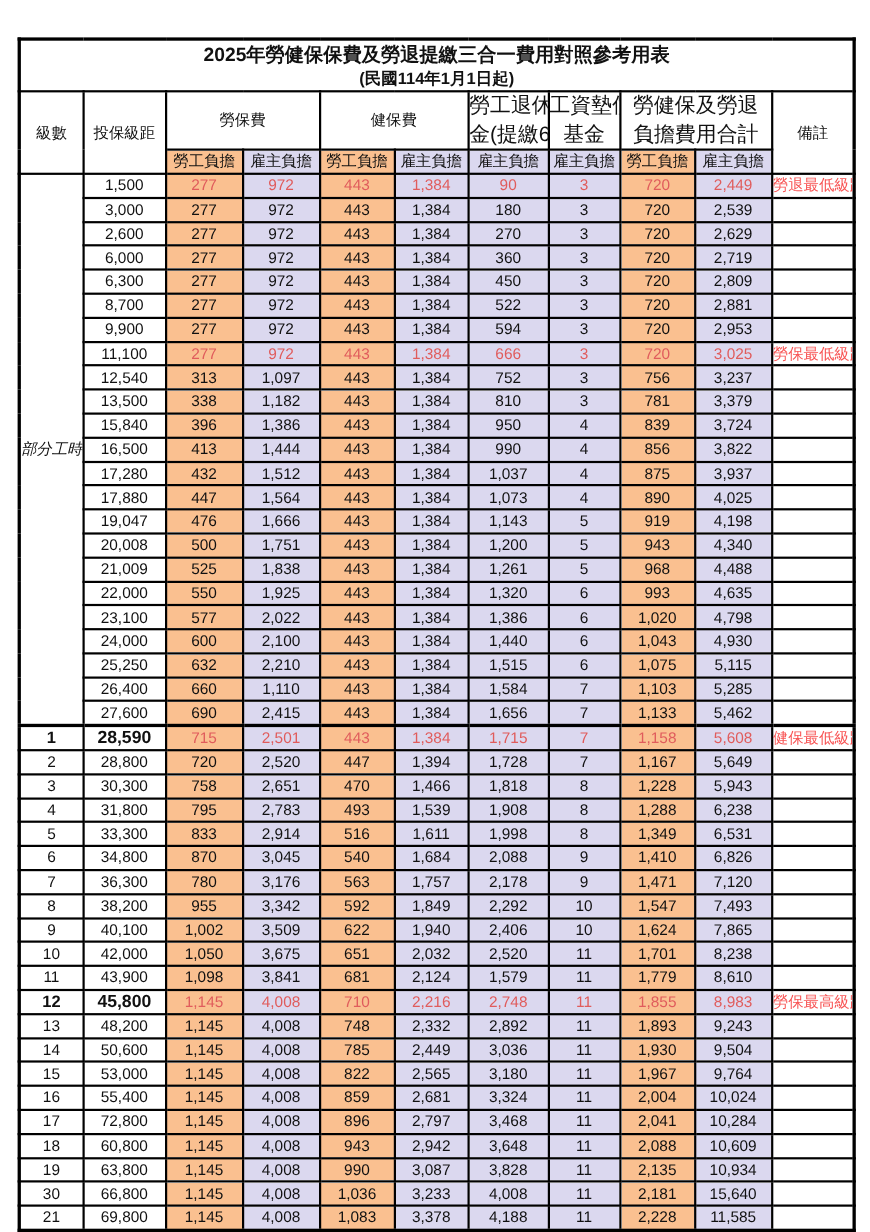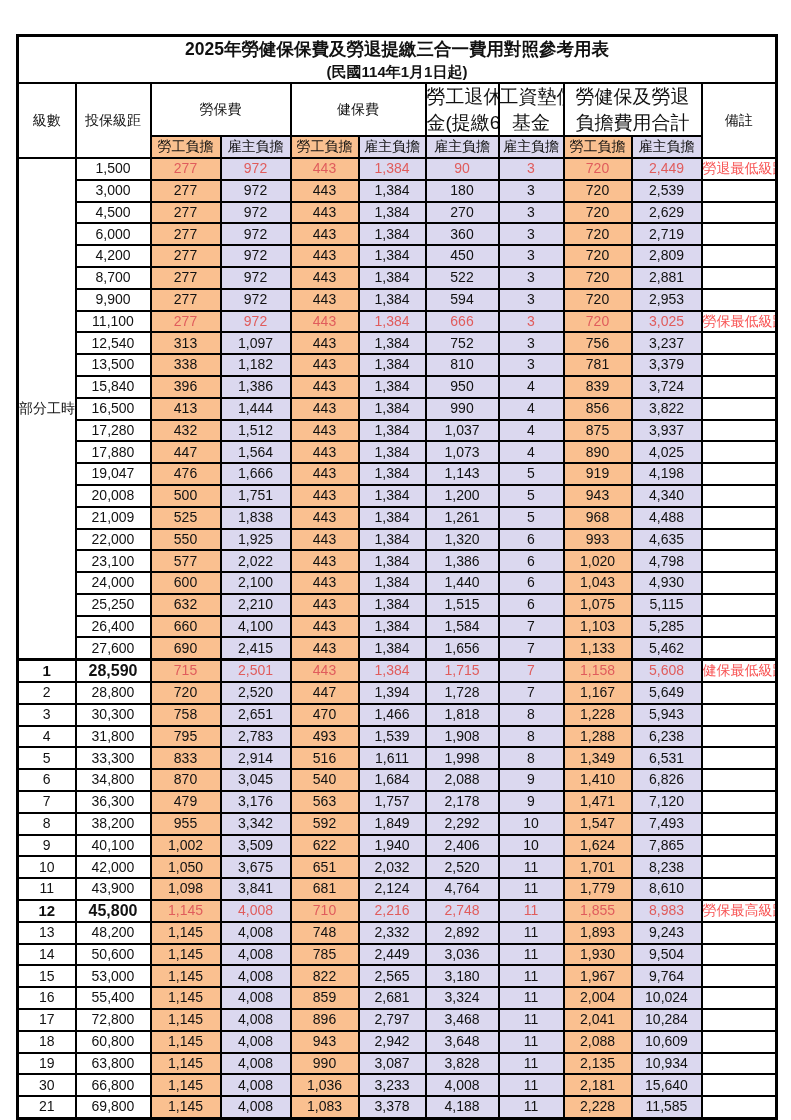--- a/index.html
+++ b/index.html
@@ -22,21 +22,21 @@
   }
   td.title-cell{height:52px;border-bottom:2px solid #000;}
   .title-line{font-size:17.5px;font-weight:bold;line-height:1.45;}
   .subtitle-line{font-size:15px;font-weight:bold;line-height:1.3;text-align:center;}
   td.group{font-size:14px;height:38px;}
   td.group .two-line{line-height:1.35;font-size:19px;}
   td.sub{font-size:13px;height:18px;}
   td.head{font-size:14px;}
   .bg-emp{background:var(--employee-bg) !important;}
   .bg-er{background:var(--employer-bg) !important;}
-  td.part-cell{font-size:13.5px;background:#fff;}
+  td.part-cell{font-size:13.5px;background:#fff;font-style:italic;}
   td.bracket{font-size:14.5px;}
   td.remark-cell{font-size:10.5px;color:var(--remark-red);padding:0 1px;}
   tr.hl td.val{color:var(--value-red);}
   tr.bold td.level-cell{font-size:15px;font-weight:bold;}
   tr.bold td.bracket{font-size:16px;font-weight:bold;margin-top:21px;}
   tr.thick-top td{border-top:3px solid #000;}
   td.level-cell{font-size:14px;}
 </style>
 </head>
 <body style="--employee-bg: #FAC090; --employer-bg: #DBD8EF; --value-red: #E05C5C; --remark-red: #F85454;">
@@ -119,21 +119,21 @@
           <td class="bg-er val">972</td>
           <td class="bg-emp val">443</td>
           <td class="bg-er val">1,384</td>
           <td class="bg-er val">180</td>
           <td class="bg-er val">3</td>
           <td class="bg-emp val">720</td>
           <td class="bg-er val">2,539</td>
           <td class="remark-cell"></td>
         </tr>
         <tr>
-          <td class="bracket">4,500</td>
+          <td class="bracket">2,600</td>
           <td class="bg-emp val">277</td>
           <td class="bg-er val">972</td>
           <td class="bg-emp val">443</td>
           <td class="bg-er val">1,384</td>
           <td class="bg-er val">270</td>
           <td class="bg-er val">3</td>
           <td class="bg-emp val">720</td>
           <td class="bg-er val">2,629</td>
           <td class="remark-cell"></td>
         </tr>
@@ -143,21 +143,21 @@
           <td class="bg-er val">972</td>
           <td class="bg-emp val">443</td>
           <td class="bg-er val">1,384</td>
           <td class="bg-er val">360</td>
           <td class="bg-er val">3</td>
           <td class="bg-emp val">720</td>
           <td class="bg-er val">2,719</td>
           <td class="remark-cell"></td>
         </tr>
         <tr>
-          <td class="bracket">4,200</td>
+          <td class="bracket">6,300</td>
           <td class="bg-emp val">277</td>
           <td class="bg-er val">972</td>
           <td class="bg-emp val">443</td>
           <td class="bg-er val">1,384</td>
           <td class="bg-er val">450</td>
           <td class="bg-er val">3</td>
           <td class="bg-emp val">720</td>
           <td class="bg-er val">2,809</td>
           <td class="remark-cell"></td>
         </tr>
@@ -349,21 +349,21 @@
           <td class="bg-er val">1,384</td>
           <td class="bg-er val">1,515</td>
           <td class="bg-er val">6</td>
           <td class="bg-emp val">1,075</td>
           <td class="bg-er val">5,115</td>
           <td class="remark-cell"></td>
         </tr>
         <tr>
           <td class="bracket">26,400</td>
           <td class="bg-emp val">660</td>
-          <td class="bg-er val">4,100</td>
+          <td class="bg-er val">1,110</td>
           <td class="bg-emp val">443</td>
           <td class="bg-er val">1,384</td>
           <td class="bg-er val">1,584</td>
           <td class="bg-er val">7</td>
           <td class="bg-emp val">1,103</td>
           <td class="bg-er val">5,285</td>
           <td class="remark-cell"></td>
         </tr>
         <tr>
           <td class="bracket">27,600</td>
@@ -451,21 +451,21 @@
           <td class="bg-er val">1,684</td>
           <td class="bg-er val">2,088</td>
           <td class="bg-er val">9</td>
           <td class="bg-emp val">1,410</td>
           <td class="bg-er val">6,826</td>
           <td class="remark-cell"></td>
         </tr>
         <tr>
           <td class="level-cell">7</td>
           <td class="bracket">36,300</td>
-          <td class="bg-emp val">479</td>
+          <td class="bg-emp val">780</td>
           <td class="bg-er val">3,176</td>
           <td class="bg-emp val">563</td>
           <td class="bg-er val">1,757</td>
           <td class="bg-er val">2,178</td>
           <td class="bg-er val">9</td>
           <td class="bg-emp val">1,471</td>
           <td class="bg-er val">7,120</td>
           <td class="remark-cell"></td>
         </tr>
         <tr>
@@ -507,21 +507,21 @@
           <td class="bg-er val">8,238</td>
           <td class="remark-cell"></td>
         </tr>
         <tr>
           <td class="level-cell">11</td>
           <td class="bracket">43,900</td>
           <td class="bg-emp val">1,098</td>
           <td class="bg-er val">3,841</td>
           <td class="bg-emp val">681</td>
           <td class="bg-er val">2,124</td>
-          <td class="bg-er val">4,764</td>
+          <td class="bg-er val">1,579</td>
           <td class="bg-er val">11</td>
           <td class="bg-emp val">1,779</td>
           <td class="bg-er val">8,610</td>
           <td class="remark-cell"></td>
         </tr>
         <tr class="hl bold">
           <td class="level-cell">12</td>
           <td class="bracket">45,800</td>
           <td class="bg-emp val">1,145</td>
           <td class="bg-er val">4,008</td>

